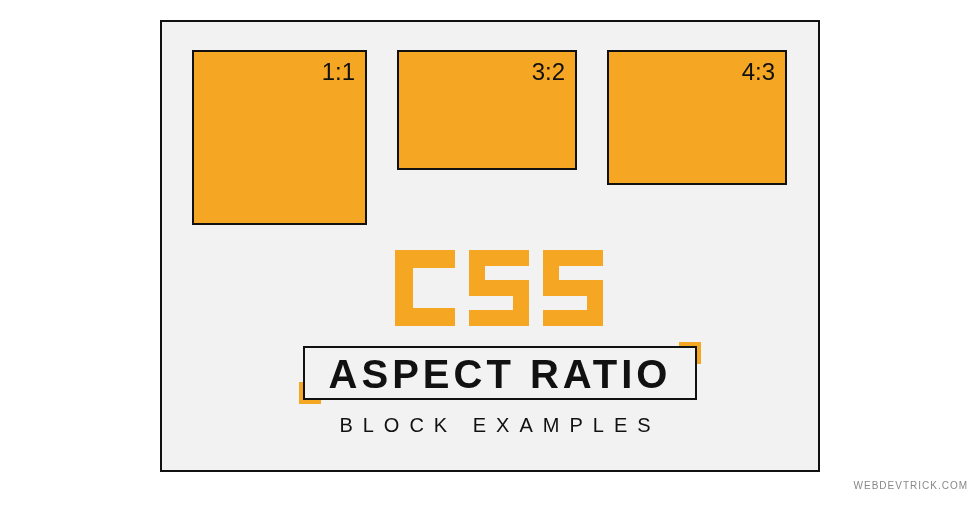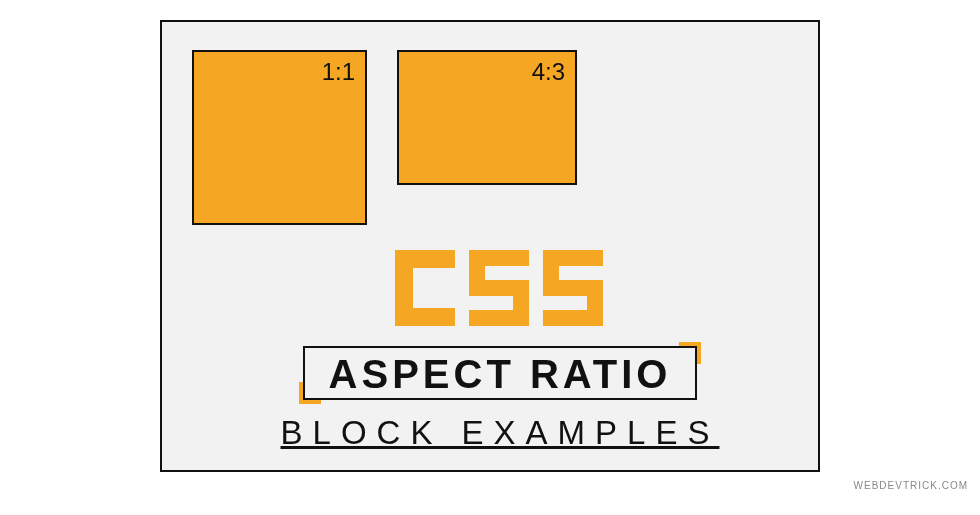--- a/index.html
+++ b/index.html
@@ -73,45 +73,47 @@
   .ar-text {
     font-size: 40px;
     font-weight: 900;
     letter-spacing: 4px;
     color: #111;
     line-height: 1;
   }
   .sub-text {
     display: block;
     margin-top: 14px;
-    font-size: 33px;
+    font-size: 20px;
     letter-spacing: 10px;
     color: #111;
     font-weight: 400;
-    text-decoration: underline;
   }
 
   .watermark {
     position: absolute;
     right: 12px;
     bottom: 24px;
     font-size: 10px;
     letter-spacing: 1px;
     color: #888;
   }
 </style>
 </head>
 <body>
 
 <div class="stage">
   <div class="frame">
 
     <div class="boxes">
       <div class="ratio-box box1">
         <span class="label">1:1</span>
+      </div>
+      <div class="ratio-box box2">
+        <span class="label">3:2</span>
       </div>
       <div class="ratio-box box3">
         <span class="label">4:3</span>
       </div>
     </div>
 
     <div class="titles">
       <span class="css-logo" aria-label="CSS">
         <svg width="210" height="76" viewBox="0 0 210 76">
 

